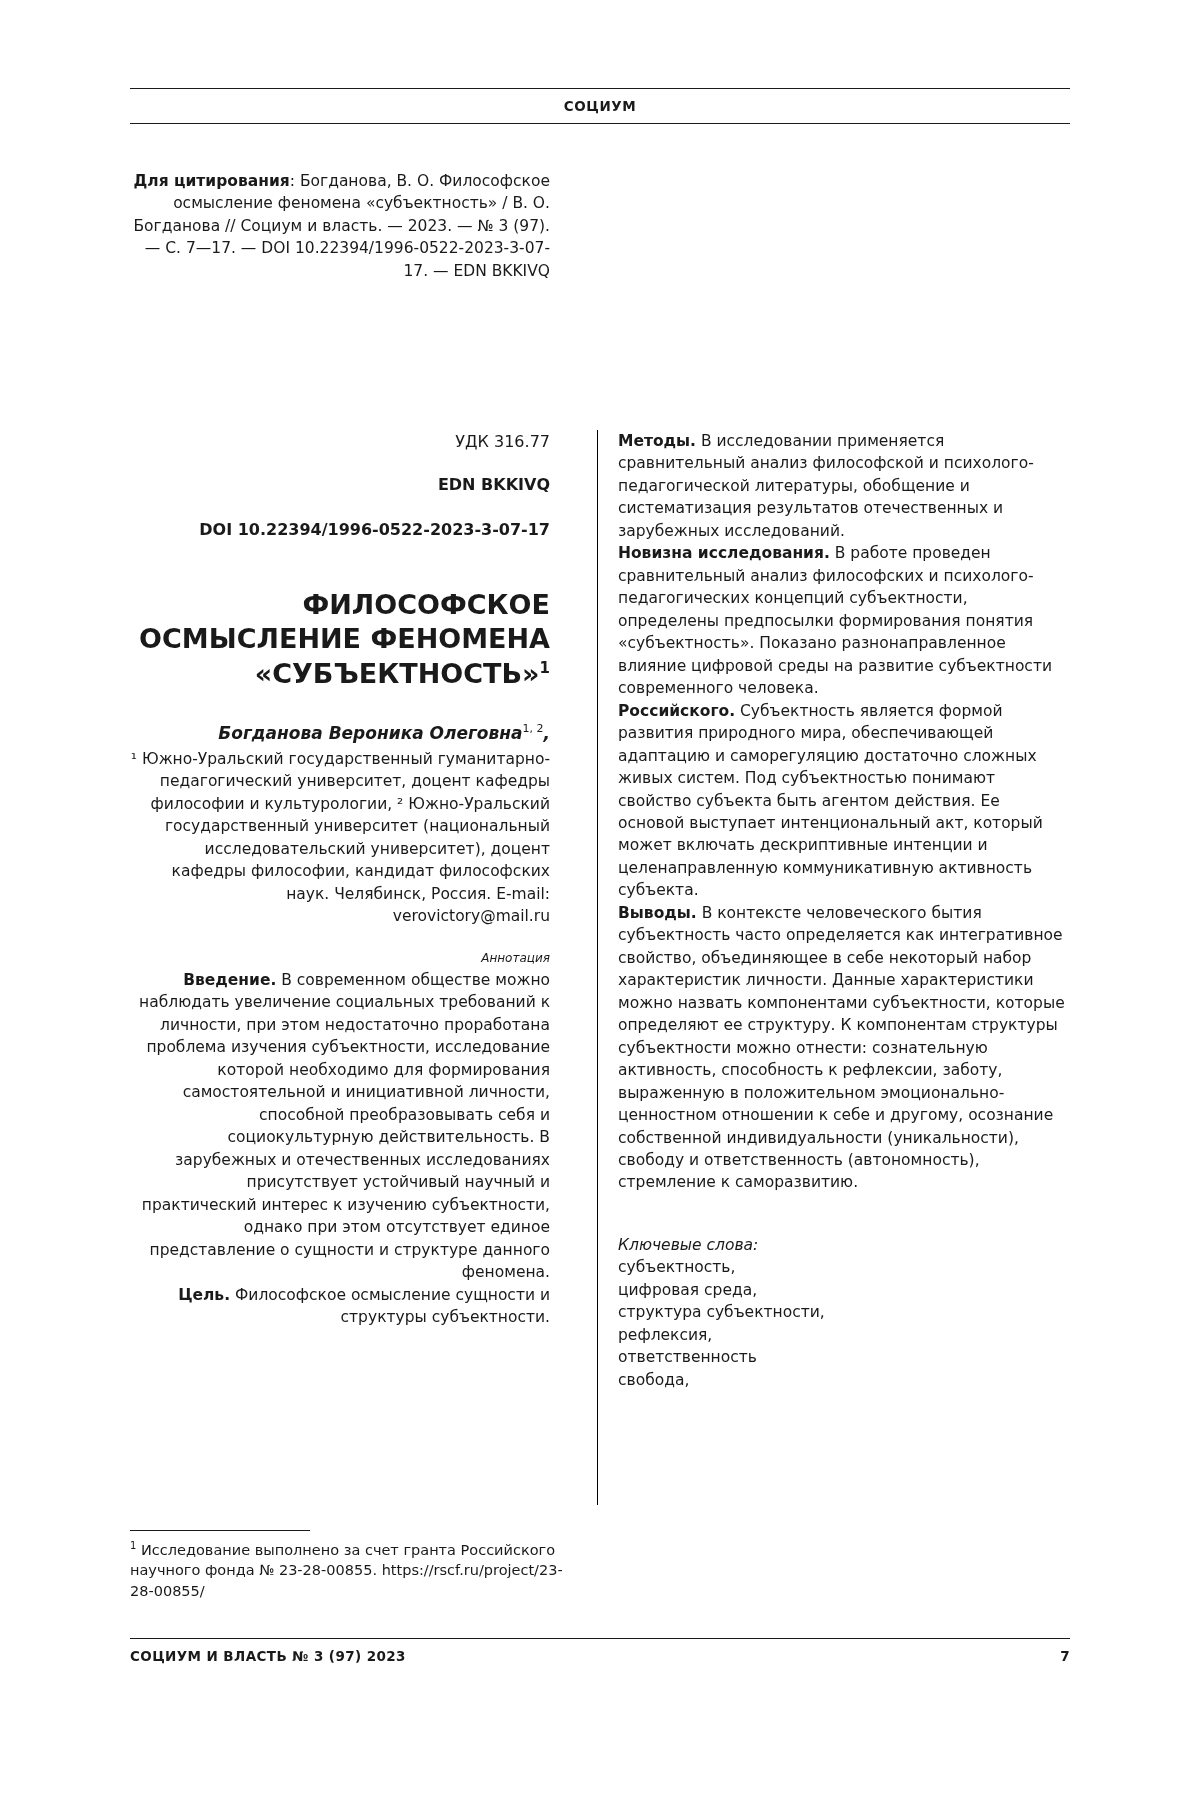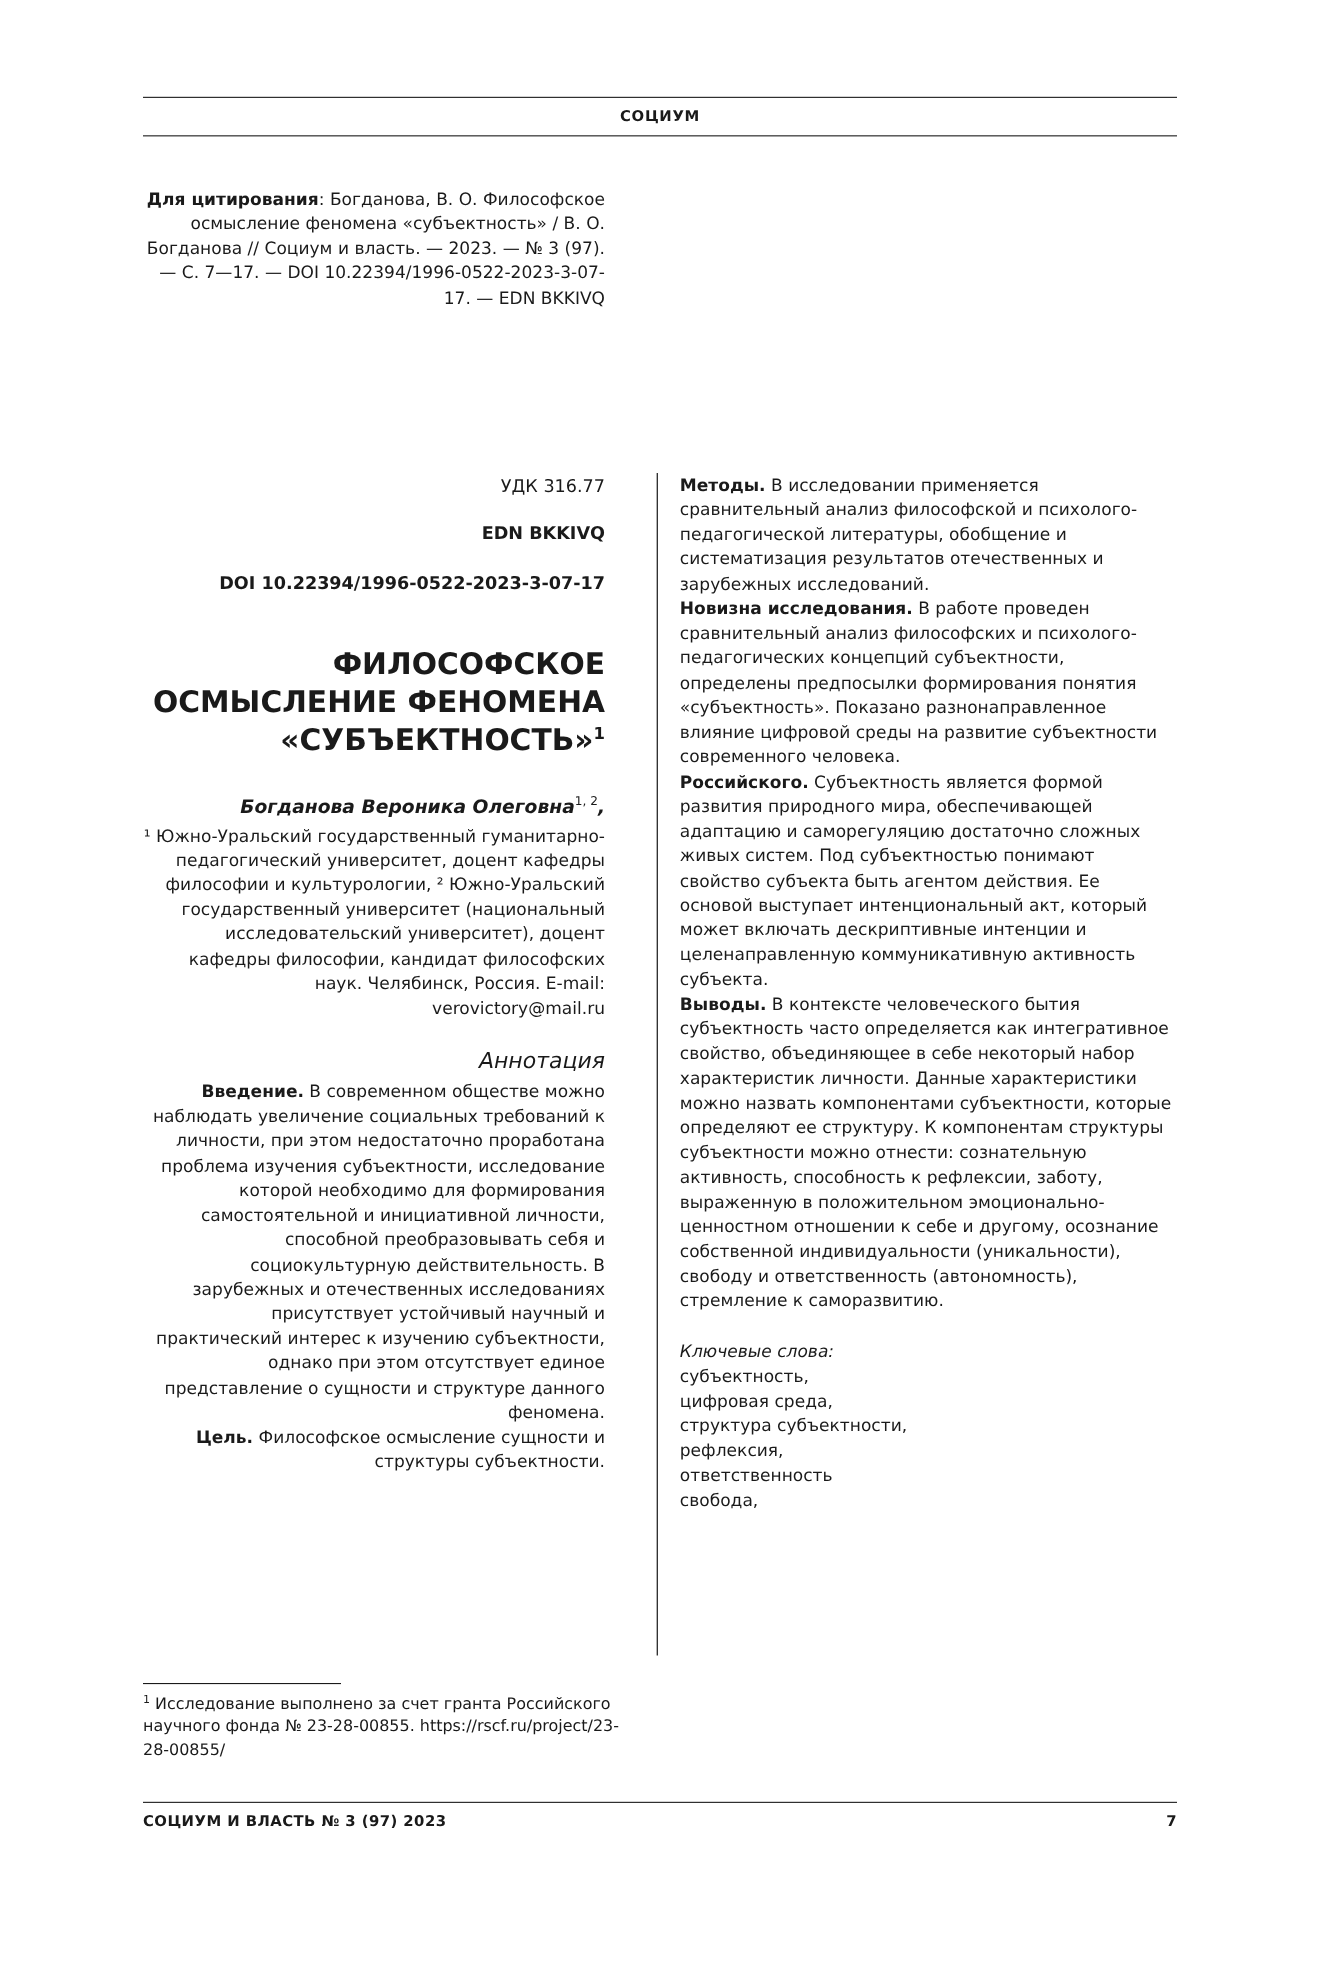--- a/index.html
+++ b/index.html
@@ -103,29 +103,29 @@
     font-style: italic;
     margin-bottom: 2px;
   }
   .author sup { font-size: 11px; font-weight: normal; font-style: normal; }
   .affil {
     font-size: 15.5px;
     line-height: 1.45;
   }
   .abstract-label {
     font-style: italic;
-    font-size: 20px;
+    font-size: 12px;
     margin-top: 22px;
     margin-bottom: 2px;
   }
   .para { margin: 0; }
   .para b { font-weight: bold; }
   .keywords-head {
     font-style: italic;
-    margin-top: 24px;
+    margin-top: 40px;
   }
   .kw-line { }
   
   .footnote {
     position: absolute;
     left: 130px;
     top: 1530px;
     width: 452px;
     font-size: 14.5px;
     line-height: 1.42;

